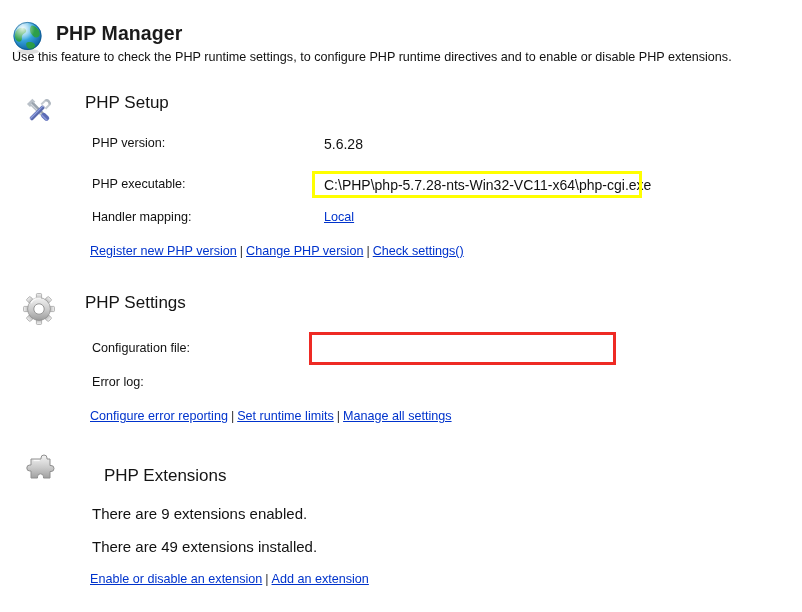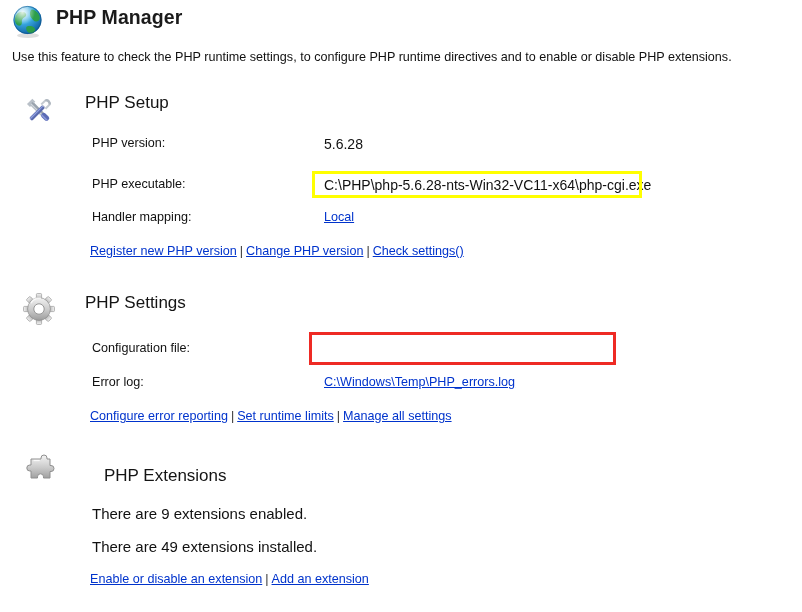--- a/index.html
+++ b/index.html
@@ -13,21 +13,21 @@
     height: 612px;
     position: relative;
     font-family: "Liberation Sans", sans-serif;
     color: #000000;
     overflow: hidden;
   }
 
   
   .page-header {
     position: absolute;
-    left: 0; top: 0;
+    left: 0; top: 16px;
     width: 802px;
     height: 46px;
   }
   .page-header-icon {
     position: absolute;
     left: 10px; top: 4px;
     width: 36px; height: 36px;
   }
   .page-title {
     position: absolute;
@@ -180,21 +180,21 @@
 
   <div class="section-title" style="top:93px;">PHP Setup</div>
 
   <div class="field-row" style="top:136px;">
     <span class="field-label">PHP version:</span>
     <span class="field-value">5.6.28</span>
   </div>
 
   <div class="field-row" style="top:177px;">
     <span class="field-label">PHP executable:</span>
-    <span class="field-value">C:\PHP\php-5.6.28-nts-Win32-VC11-x64\php-cgi.exe</span>
+    <span class="field-value">C:\PHP\php-5.7.28-nts-Win32-VC11-x64\php-cgi.exe</span>
   </div>
 
   <div class="field-row" style="top:210px;">
     <span class="field-label">Handler mapping:</span>
     <a class="field-value link">Local</a>
   </div>
 
   <div class="links-row" style="top:244px;">
     <a class="link">Register new PHP version</a><span class="sep">|</span><a class="link">Change PHP version</a><span class="sep">|</span><a class="link">Check settings()</a>
   </div>
@@ -246,21 +246,20 @@
   </span>
 
   <div class="section-title" style="top:293px;">PHP Settings</div>
 
   <div class="field-row" style="top:341px;">
     <span class="field-label">Configuration file:</span>
   </div>
 
   <div class="field-row" style="top:375px;">
     <span class="field-label">Error log:</span>
-    <a class="field-value link">C:\Windows\Temp\PHP_errors.log</a>
   </div>
 
   <div class="links-row" style="top:409px;">
     <a class="link">Configure error reporting</a><span class="sep">|</span><a class="link">Set runtime limits</a><span class="sep">|</span><a class="link">Manage all settings</a>
   </div>
 </div>
 
 <div class="section" style="top:0;">
 
   <span class="section-icon" style="top:450px;">

